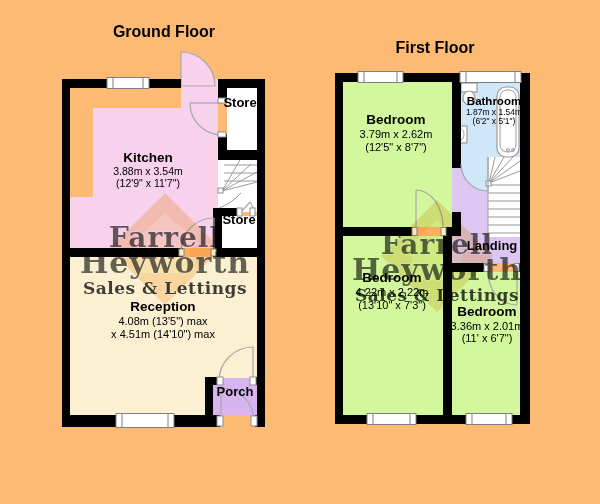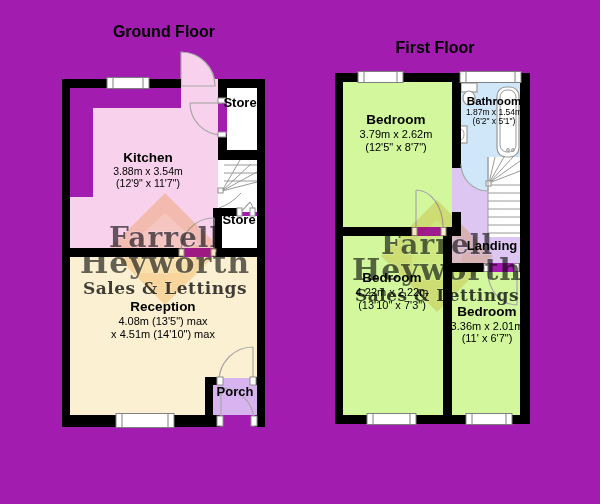--- a/index.html
+++ b/index.html
@@ -1,16 +1,16 @@
 <!DOCTYPE html>
 <html><head>
 <meta charset="utf-8">
 <style>
   html,body { margin:0; padding:0; background:#ffffff; }
-  .canvas { position:relative; width:600px; height:504px; background:#a21caf; overflow:hidden; }
+  .canvas { position:relative; width:600px; height:504px; background:#fdba74; overflow:hidden; }
   svg { display:block; }
   text { font-family:"Liberation Sans", sans-serif; fill:#000000; }
   .title     { font-size:16px; font-weight:bold; }
   .room-name { font-size:13.5px; font-weight:bold; }
   .room-name-sm { font-size:11.5px; font-weight:bold; }
   .room-dim  { font-size:10.5px; }
   .room-dim-md { font-size:11px; }
   .room-dim-sm { font-size:8.5px; }
   .small-label { font-size:13px; font-weight:bold; }
   .arc   { fill:none; stroke:#a8a8a8; stroke-width:1.2; }

